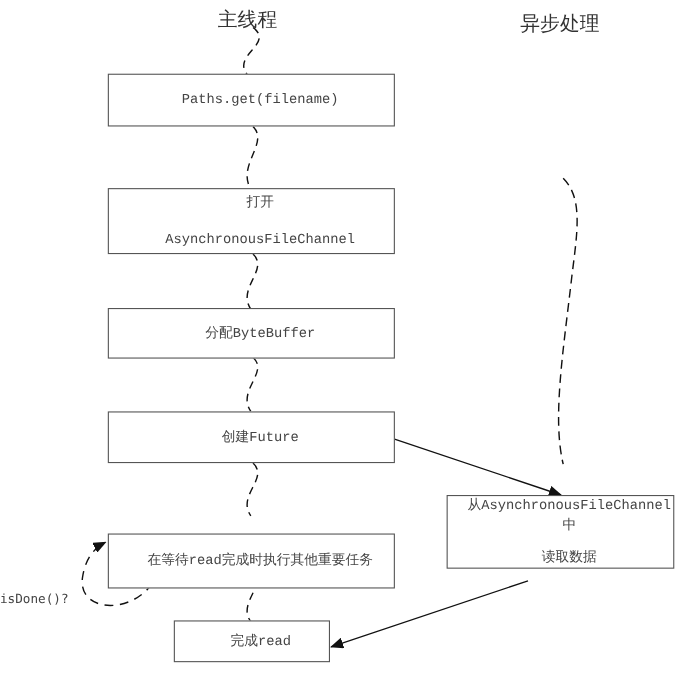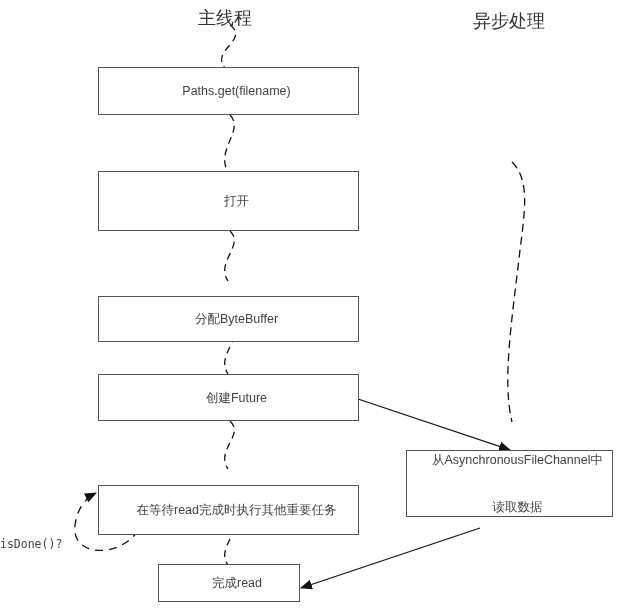--- a/index.html
+++ b/index.html
@@ -2,21 +2,21 @@
 <html><head>
   <meta charset="utf-8">
   <style>
     html, body { margin: 0; padding: 0; background: #ffffff; }
     body { width: 617px; height: 612px; position: relative; overflow: hidden;
            font-family: "DejaVu Serif", "Liberation Serif", serif; color: #333333; }
     #diagram { position: absolute; left: 0; top: 0; }
     .lane-title { position: absolute; font-size: 18px; color: #333; white-space: nowrap; }
     .box { position: absolute; border: 1.5px solid #555; background: #fff; box-sizing: border-box;
            display: flex; flex-direction: column; align-items: center; justify-content: center;
-           font-family: Liberation Sans, sans-serif; font-size: 12.5px;
+           font-family: Liberation Mono, monospace; font-size: 12.5px;
            color: #444; text-align: center; line-height: 18px; padding-left: 16px; }
     .side-label { position: absolute; font-family: "DejaVu Sans Mono", "Liberation Mono", monospace;
                   font-size: 11.5px; color: #444; white-space: nowrap; }
   </style>
 </head>
 <body>
 
 <svg id="diagram" width="617" height="612">
   <defs>
     <marker id="arrowhead" markerWidth="12" markerHeight="10" refX="11" refY="5" orient="auto" markerUnits="userSpaceOnUse">
@@ -40,22 +40,23 @@
 </svg>
 
 <div class="lane-title" style="left:198px; top:6px;">主线程</div>
 <div class="lane-title" style="left:473px; top:9px;">异步处理</div>
 
 <div class="box" style="left:98px; top:67px; width:261px; height:48px;">
   <span>Paths.get(filename)</span>
 </div>
 <div class="box" style="left:98px; top:171px; width:261px; height:60px;gap:16px;">
   <span>打开</span>
+  <span>AsynchronousFileChannel</span>
 </div>
-<div class="box" style="left:98px; top:280px; width:261px; height:46px;margin-top:16px;">
+<div class="box" style="left:98px; top:280px; width:261px; height:46px;">
   <span>分配ByteBuffer</span>
 </div>
 <div class="box" style="left:98px; top:374px; width:261px; height:47px;">
   <span>创建Future</span>
 </div>
 <div class="box" style="left:98px; top:469px; width:261px; height:50px;margin-top:16px;">
   <span>在等待read完成时执行其他重要任务</span>
 </div>
 <div class="box" style="left:406px; top:450px; width:207px; height:67px;justify-content:space-between;">
   <span>从AsynchronousFileChannel中</span>

